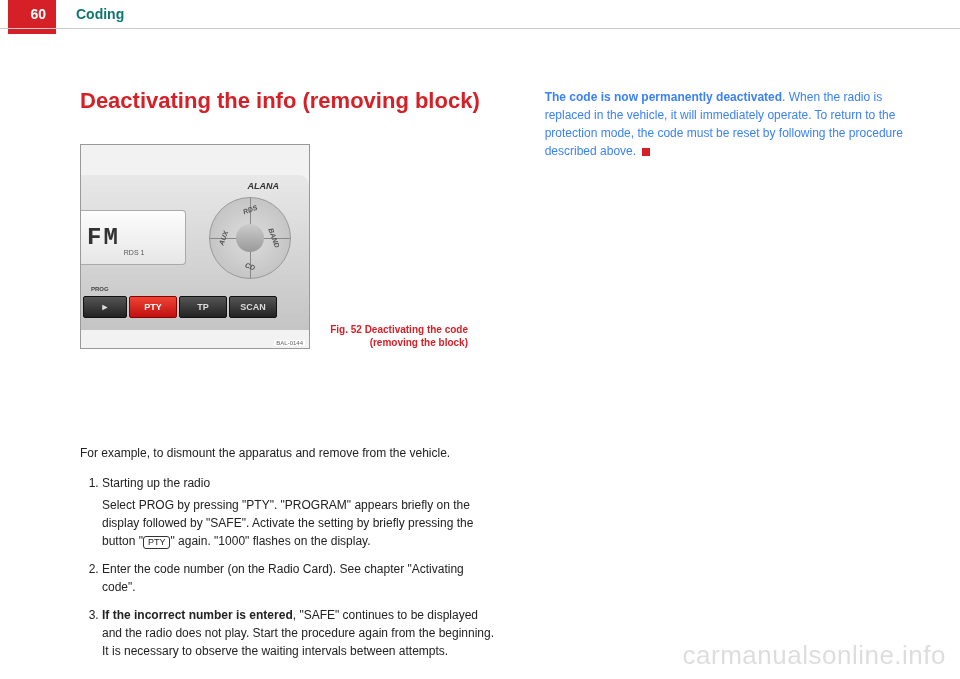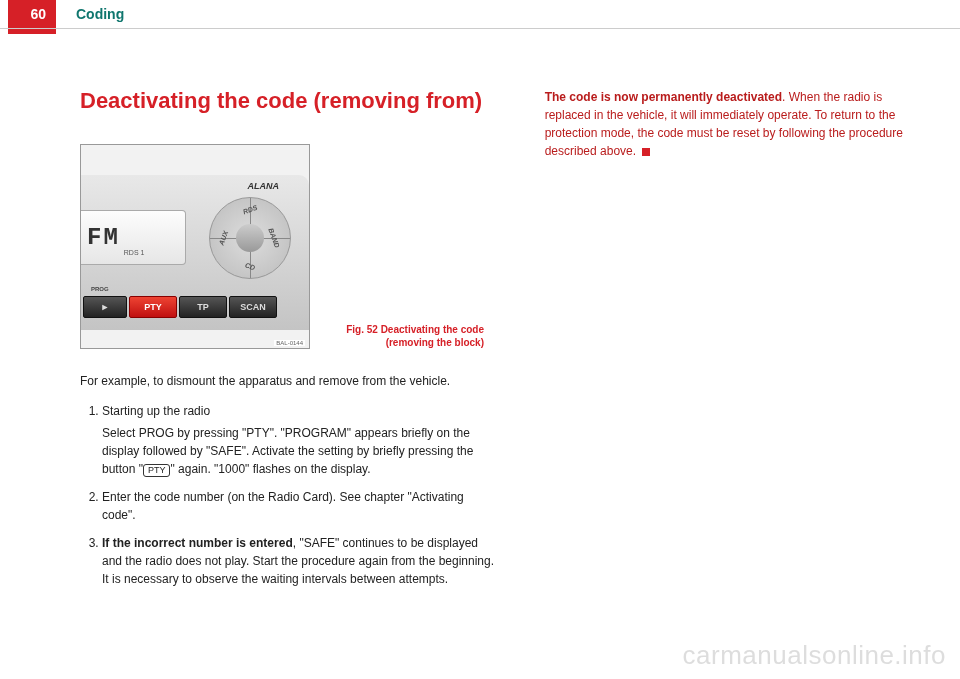--- a/index.html
+++ b/index.html
@@ -60,22 +60,22 @@
     }
     .main-heading {
       color: #d62027;
       font-size: 22px;
       font-weight: bold;
       margin-bottom: 30px;
     }
     .figure-row {
       display: flex;
       align-items: flex-end;
-      gap: 34px;
-      margin-bottom: 24px;
+      gap: 18px;
+      margin-bottom: 96px;
     }
     .figure-box {
       border: 1px solid #999;
       width: 230px;
       height: 205px;
       background: #f2f2f2;
       position: relative;
       overflow: hidden;
     }
     .radio-face {
@@ -248,21 +248,21 @@
       display: inline-block;
       border: 1px solid #333;
       border-radius: 3px;
       padding: 0 4px;
       font-size: 9px;
       line-height: 1.2;
       vertical-align: middle;
     }
     .right-para {
       font-size: 12px;
-      color: #b91c1c;
+      color: #3b82f6;
       line-height: 1.5;
     }
     .end-mark {
       display: inline-block;
       width: 8px;
       height: 8px;
       background: #d62027;
       margin-left: 3px;
       vertical-align: middle;
     }
@@ -280,21 +280,21 @@
 <body>
 
 <div class="page-header">
   <div class="page-number">60</div>
   <div class="section-name">Coding</div>
 </div>
 <div class="header-rule"></div>
 
 <div class="content">
   <div class="col-left">
-    <h1 class="main-heading">Deactivating the code (removing from)</h1>
+    <h1 class="main-heading">Deactivating the info (removing block)</h1>
 
     <div class="figure-row">
       <div class="figure-box">
         <div class="radio-face">
           <div class="brand">ALANA</div>
           <div class="display-window">
             <span class="display-text">FM</span>
             <span class="display-sub">RDS  1</span>
           </div>
           <div class="dpad">

